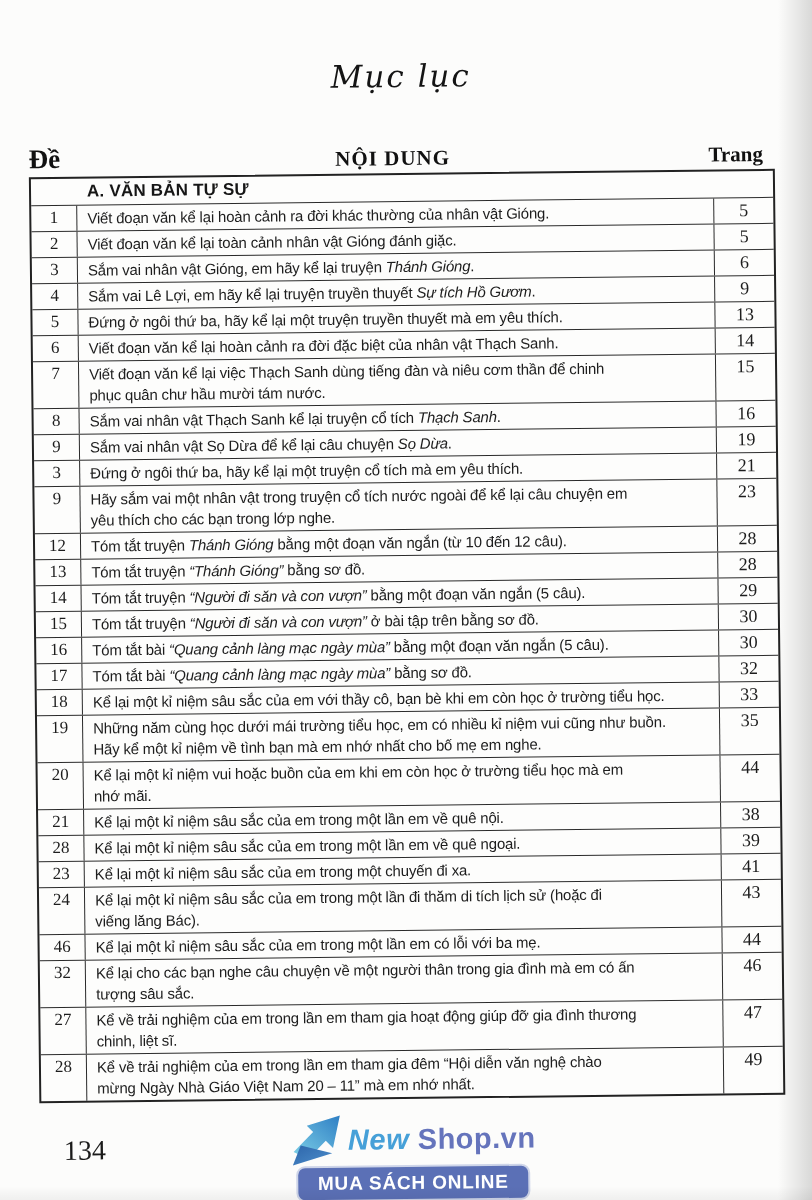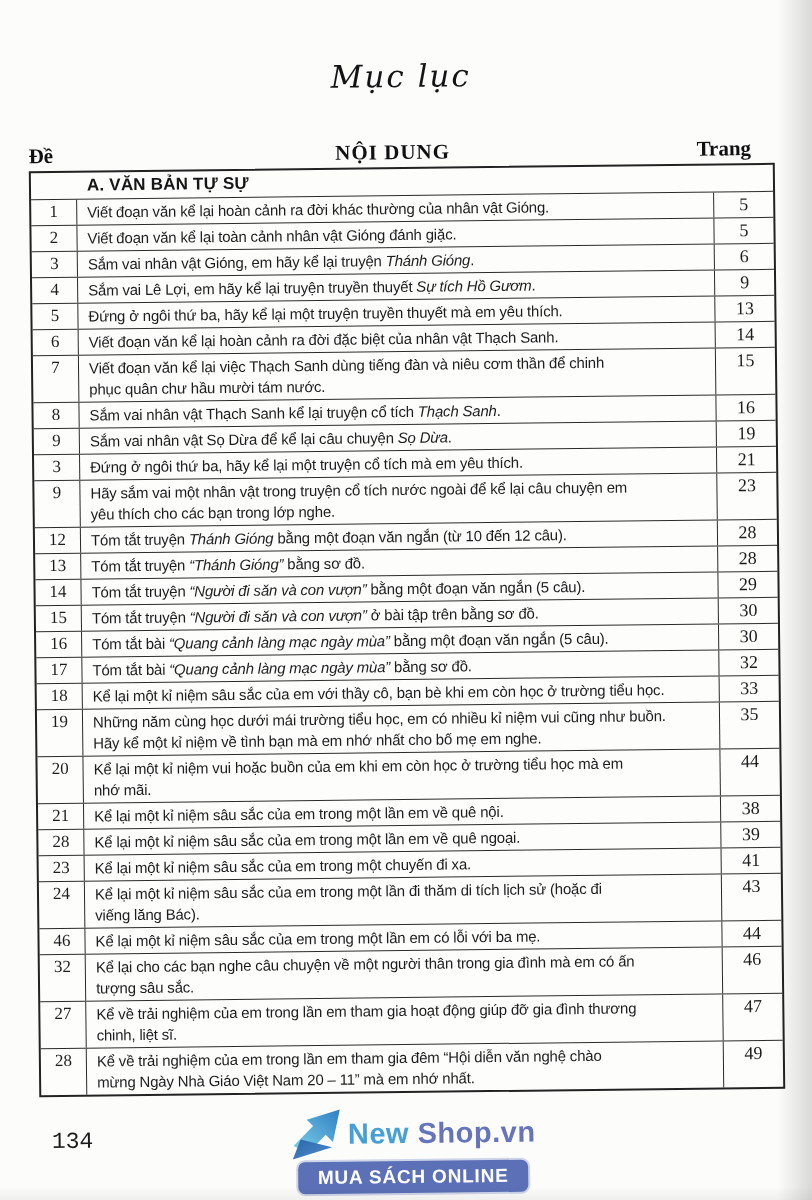--- a/index.html
+++ b/index.html
@@ -27,23 +27,23 @@
     text-align:center;margin-top:58px;
     font-family:"DejaVu Serif",serif;font-style:italic;
     font-size:31px;letter-spacing:2px;color:#141414;
   }
   .thead{
     display:flex;align-items:flex-end;
     margin:46px 33px 0 33px;
     font-family:"Liberation Serif",serif;font-weight:bold;
     color:#111;
   }
-  .thead .h-de{width:60px;font-size:21px;}
+  .thead .h-de{width:60px;font-size:27px;}
   .thead .h-nd{flex:1;text-align:center;font-size:21px;letter-spacing:1px;}
-  .thead .h-tr{width:78px;text-align:left;font-size:21px;}
+  .thead .h-tr{width:78px;text-align:center;font-size:21px;}
   .toc-table{
     margin:2px 33px 0 33px;
     border:2px solid #222;
     background:#fdfdfc;
   }
   .section-row{
     padding:3px 8px 3px 56px;
     font-weight:bold;font-size:17px;letter-spacing:0.2px;
     color:#161616;
   }
@@ -62,34 +62,34 @@
   .cell-text .it{font-style:italic;}
   .cell-page{
     width:60px;flex:0 0 60px;border-left:1.5px solid #2a2a2a;
     text-align:center;padding-top:2px;
     font-family:"Liberation Serif",serif;font-size:18px;
   }
   .footer{
     position:relative;margin-top:14px;height:100px;
   }
   .folio{
-    position:absolute;left:45px;top:18px;
-    font-family:Liberation Mono, monospace;font-size:23px;color:#1a1a1a;
+    position:absolute;left:57px;top:18px;
+    font-family:Liberation Serif, serif;font-size:28px;color:#1a1a1a;
   }
   .brand{
     position:absolute;left:0;right:0;top:0;
     display:flex;flex-direction:column;align-items:center;
   }
   .brand-top{display:flex;align-items:center;gap:2px;height:52px;}
   .brand-arrow{width:54px;height:52px;margin-right:2px;}
   .brand-text{
     font-weight:bold;font-size:29px;letter-spacing:0.5px;
     font-family:"Liberation Sans",sans-serif;
   }
-  .brand-new{color:var(--brand-light,#46a0d8);}
+  .brand-new{color:var(--brand-light,#46a0d8);font-style:italic;}
   .brand-shop{color:var(--brand-slate,#6574bc);}
   .brand-banner{
     margin-top:2px;
     background:var(--banner-bg,#5b70b6);
     color:#fff;font-weight:bold;font-size:19px;letter-spacing:0.8px;
     padding:5px 20px;border-radius:7px;
     box-shadow:0 0 0 2px rgba(120,140,200,0.35);
   }
 </style>
 </head>

